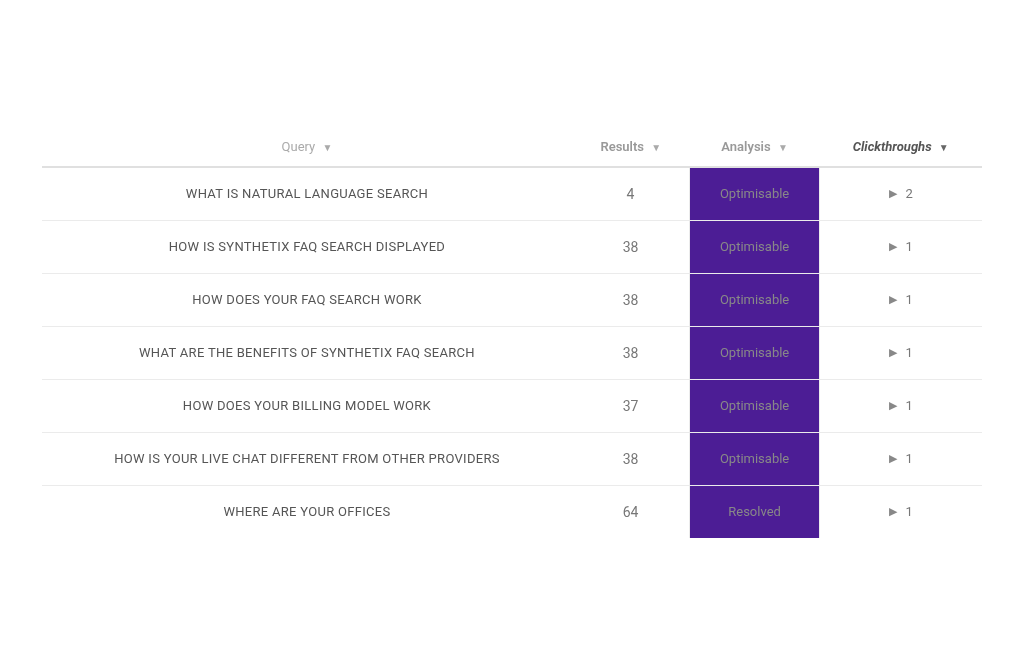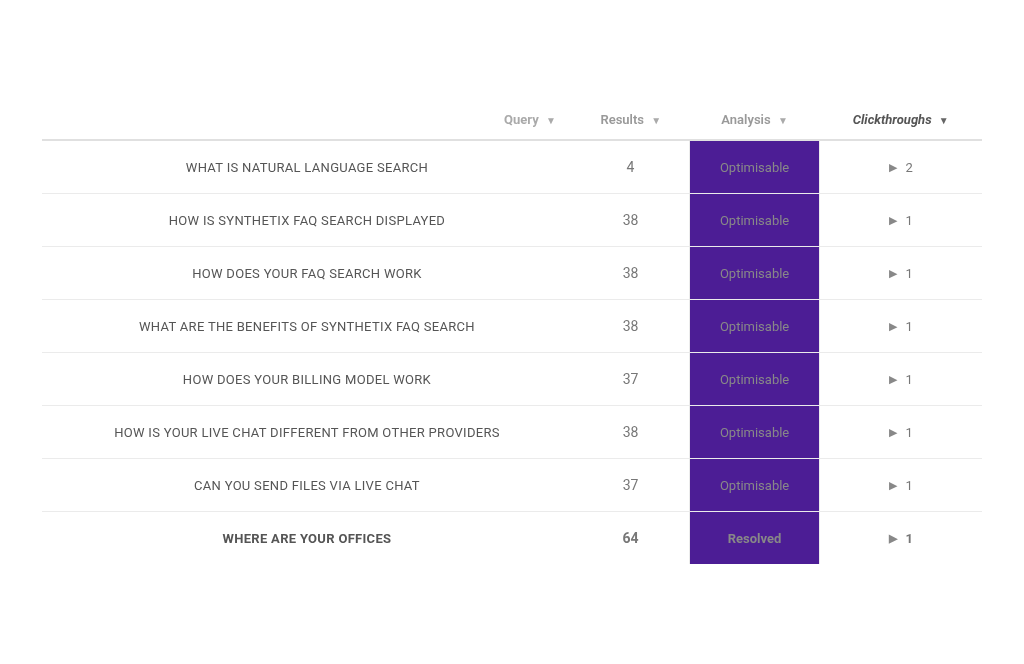--- a/index.html
+++ b/index.html
@@ -35,23 +35,23 @@
 
     thead th {
       padding: 12px 16px;
       font-size: 13px;
       font-weight: 600;
       color: #999;
       text-align: center;
     }
 
     thead th.col-query {
-      text-align: right;
+      text-align: center;
       color: #aaa;
-      font-weight: 700;
+      font-weight: 400;
     }
 
     thead th.col-clickthroughs {
       color: #555;
       font-weight: 700;
       font-style: italic;
     }
 
     .sort-arrow {
       display: inline-block;
@@ -63,21 +63,20 @@
     .sort-arrow-dark {
       color: #666;
     }
 
     tbody tr {
       border-bottom: 1px solid #ebebeb;
     }
 
     tbody tr:last-child {
       border-bottom: none;
-      font-weight: bold;
     }
 
     tbody td {
       padding: 18px 16px;
       text-align: center;
       font-size: 13px;
       color: #666;
     }
 
     tbody td.col-query {
@@ -206,31 +205,20 @@
           <td class="col-results">38</td>
           <td class="col-analysis">Optimisable</td>
           <td class="col-clickthroughs">
             <div class="clickthrough-cell">
               <span class="cursor-icon" style="font-size: 11px; color: rgb(136, 136, 136);">▶</span>
               <span>1</span>
             </div>
           </td>
         </tr>
         <tr>
-          <td class="col-query">CAN YOU SEND FILES VIA LIVE CHAT</td>
-          <td class="col-results">37</td>
-          <td class="col-analysis">Optimisable</td>
-          <td class="col-clickthroughs">
-            <div class="clickthrough-cell">
-              <span class="cursor-icon" style="font-size: 11px; color: rgb(136, 136, 136);">▶</span>
-              <span>1</span>
-            </div>
-          </td>
-        </tr>
-        <tr>
           <td class="col-query">WHERE ARE YOUR OFFICES</td>
           <td class="col-results">64</td>
           <td class="col-analysis">Resolved</td>
           <td class="col-clickthroughs">
             <div class="clickthrough-cell">
               <span class="cursor-icon" style="font-size: 11px; color: rgb(136, 136, 136);">▶</span>
               <span>1</span>
             </div>
           </td>
         </tr>

